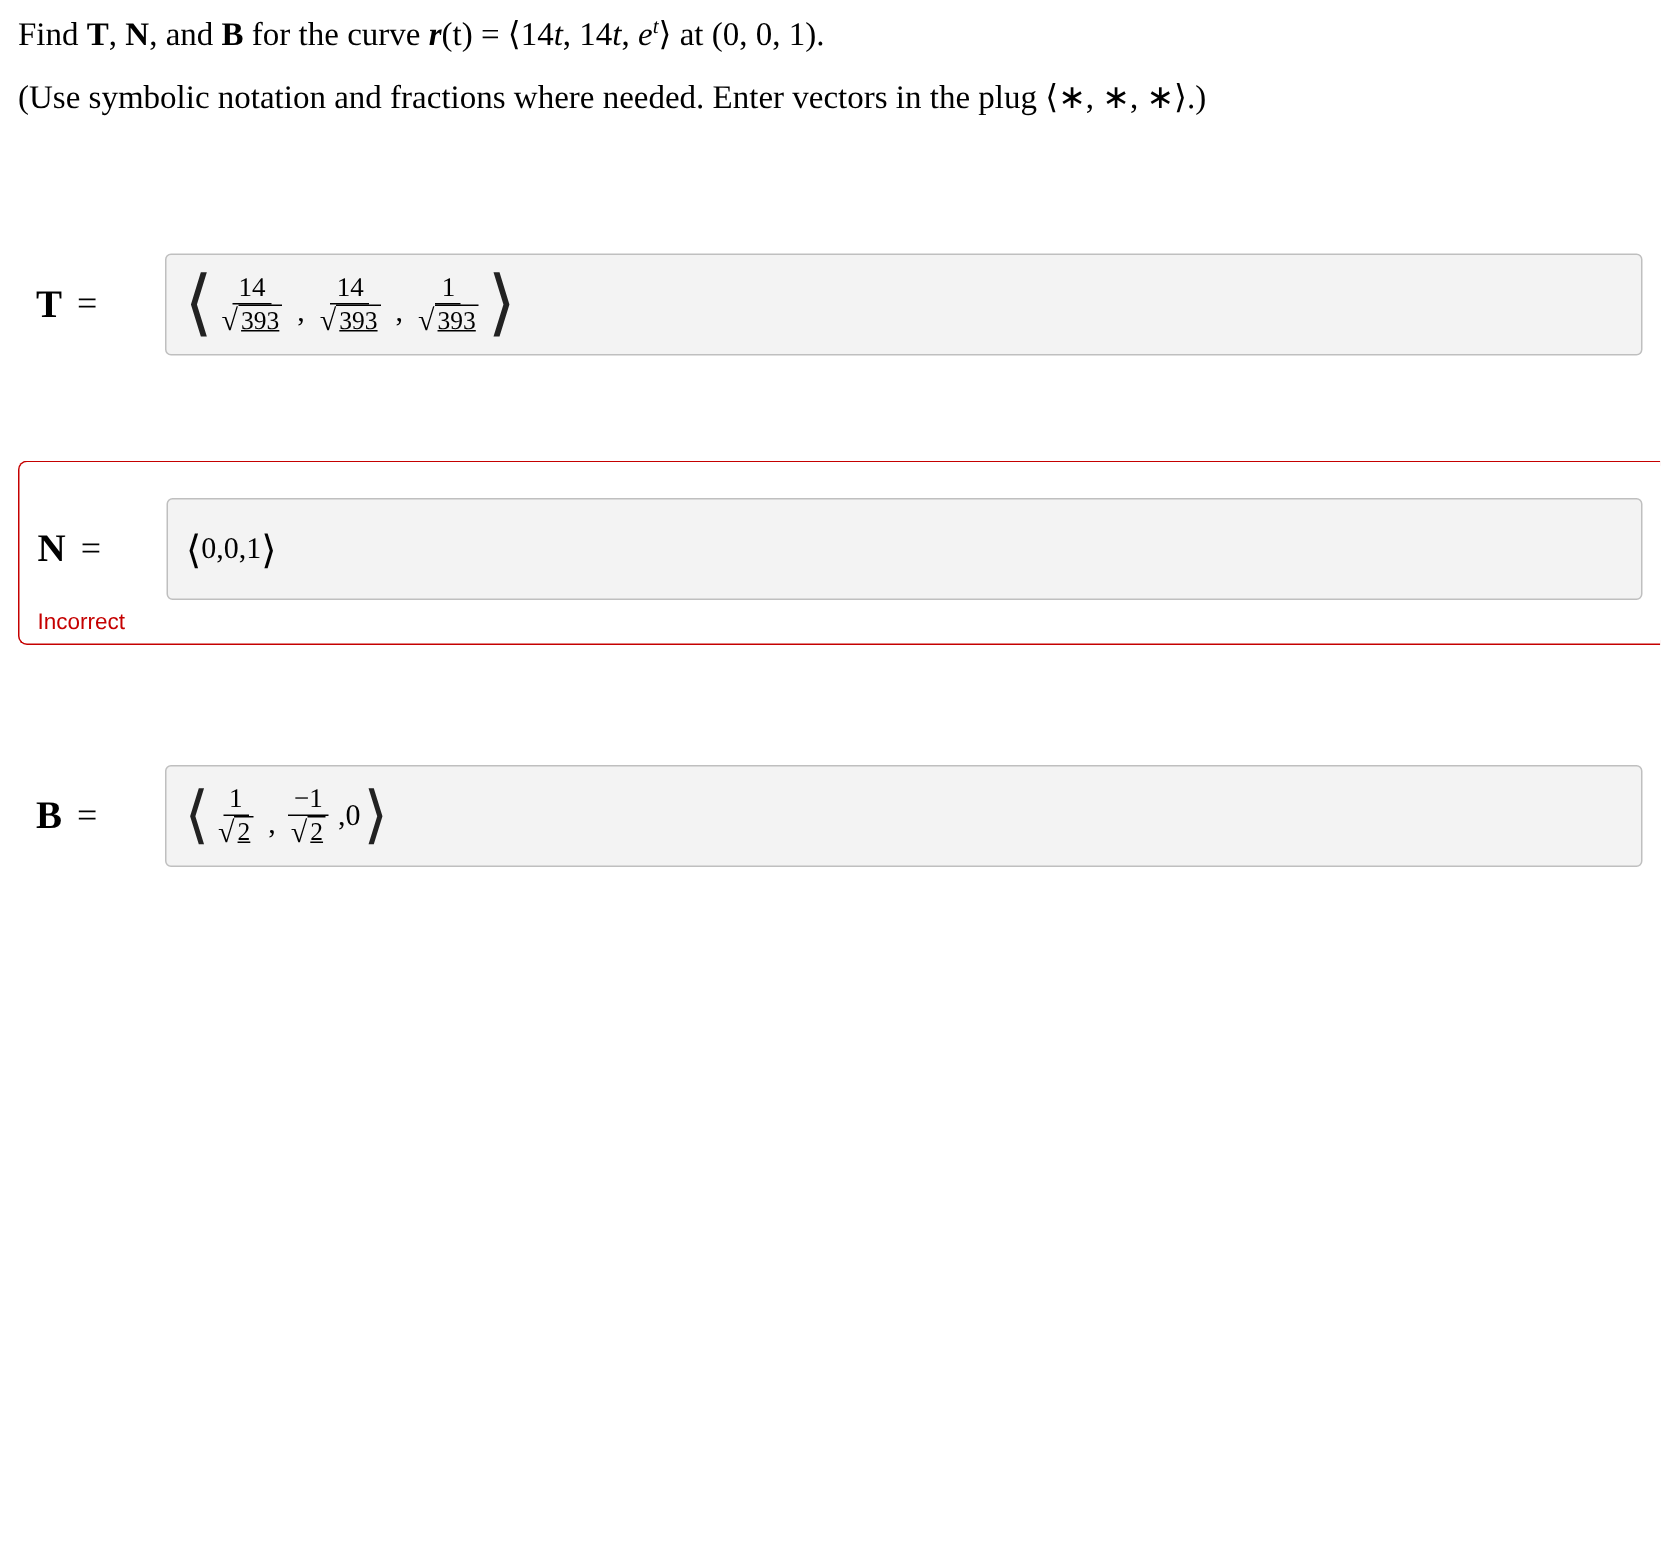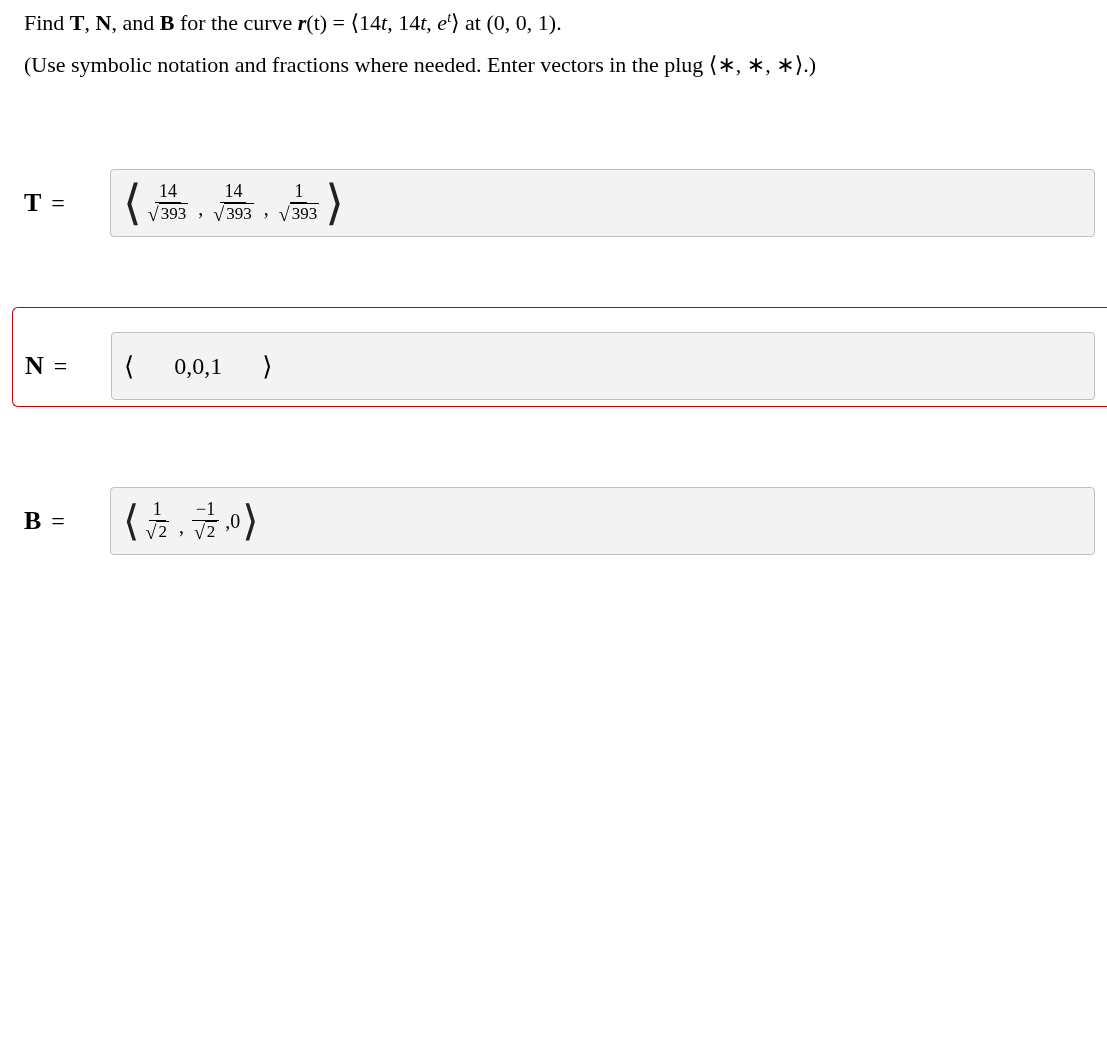--- a/index.html
+++ b/index.html
@@ -5,21 +5,21 @@
   body {
     margin: 0;
     padding: 8px 0 0 12px;
     font-family: "Times New Roman", Times, serif;
     color: #000;
     font-size: 22px;
     background: #fff;
     width: 1107px;
     box-sizing: border-box;
   }
-  .question p { margin: 0 0 12px 12px; line-height: 1.35; }
+  .question p { margin: 0 0 12px 0; line-height: 1.35; }
 
   .ansblock { margin-top: 60px; }
   .ansrow {
     display: flex;
     align-items: center;
     padding: 0 12px;
   }
   .ansrow .lhs {
     font-size: 26px;
     font-weight: bold;
@@ -74,21 +74,21 @@
     align-items: center;
     vertical-align: middle;
     font-size: 18px;
     line-height:1.1;
     margin: 0 2px;
   }
   .frac .num { border-bottom: 1px solid #000; padding: 0 4px; }
   .frac .den { padding: 0 4px; display:flex; align-items:center; gap:2px;}
   .sqrt { display:inline-flex; align-items:flex-end; }
   .sqrt .rad { font-size:20px; line-height:1; }
-  .sqrt .arg { border-top:1px solid #000; padding:0 2px; font-size:17px; line-height:1.2;}
+  .sqrt .arg { border-top:1px solid #000; padding:0 2px; font-size:17px; line-height:1.2;text-decoration:underline;}
   .comma { padding:0 4px 4px 4px; align-self:flex-end; font-size:20px;}
   .mathrow { display:flex; align-items:center; }
   .plain { font-size:20px; padding:0 2px;}
   .sup { font-size:14px; vertical-align:super; }
   em.var { font-style: italic; }
 </style>
 </head>
 <body>
 
 <div class="question">
@@ -142,27 +142,28 @@
   </div>
 </div>
 
 <div class="incorrect-wrap">
   <div class="ansrow">
     <div class="lhs">
       <span class="vec">N</span>
         <span class="eq">=</span>
     </div>
     <div class="ansfield">
-      <div class="mathrow" style="font-size:24px;gap:40px;">
+      <div class="mathrow" style="font-size:20px;">
         <span style="font-size:26px;" class="smallAngleL"></span>
           <span>0,0,1</span>
           <span style="font-size:26px;" class="smallAngleR"></span>
       </div>
     </div>
   </div>
+  <div class="incorrect-label">Incorrect</div>
 </div>
 
 <div class="ansblock" style="margin-top:80px;">
   <div class="ansrow">
     <div class="lhs">
       <span class="vec">B</span>
         <span class="eq">=</span>
     </div>
     <div class="ansfield">
       <div class="mathrow">

